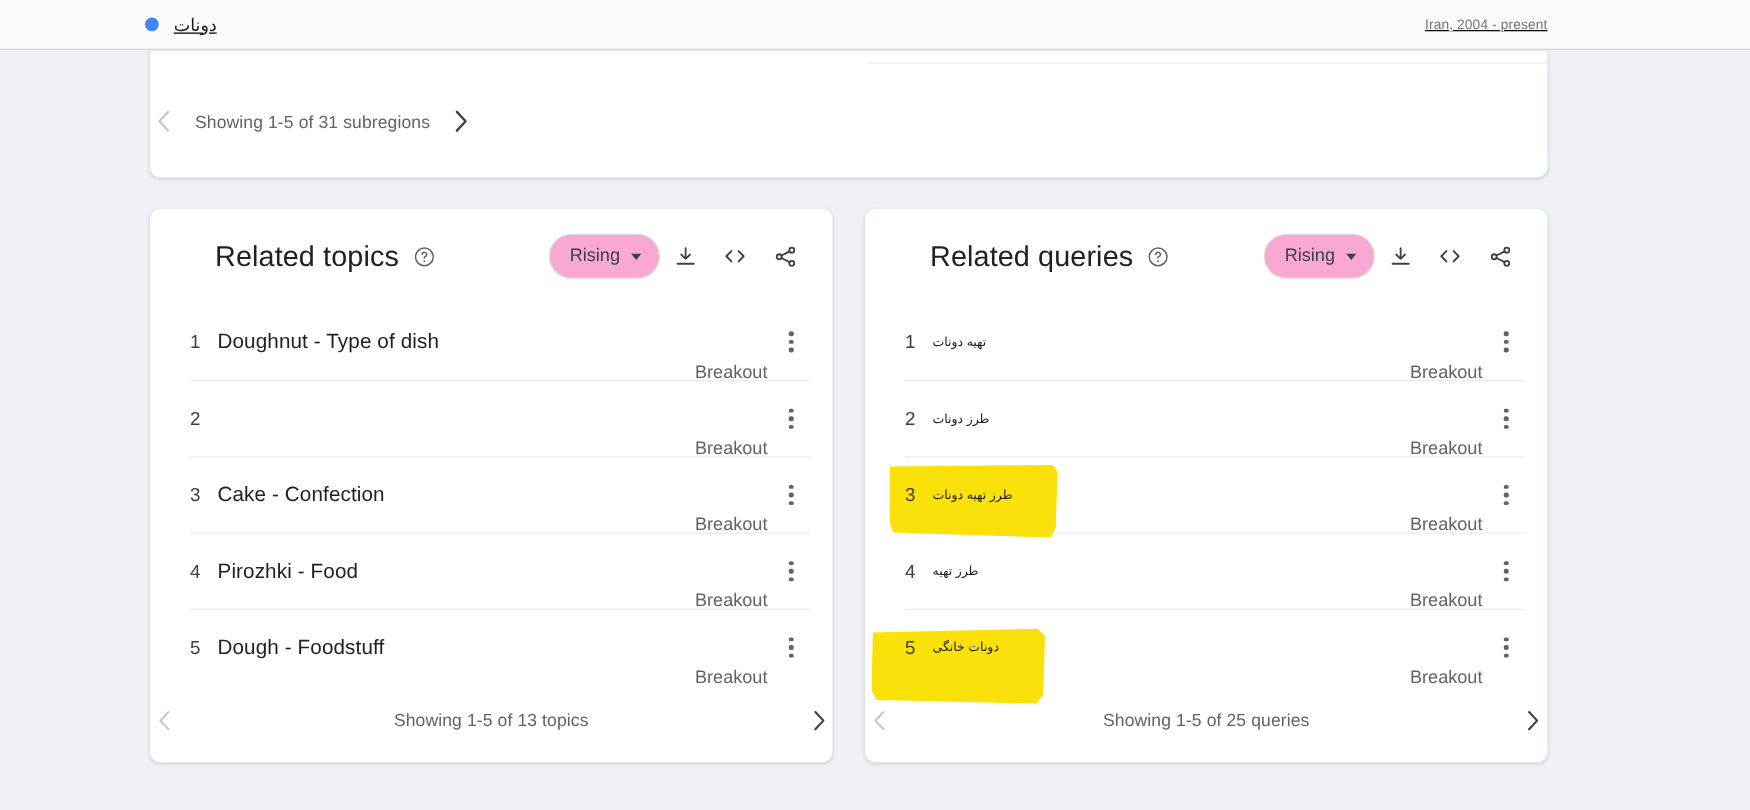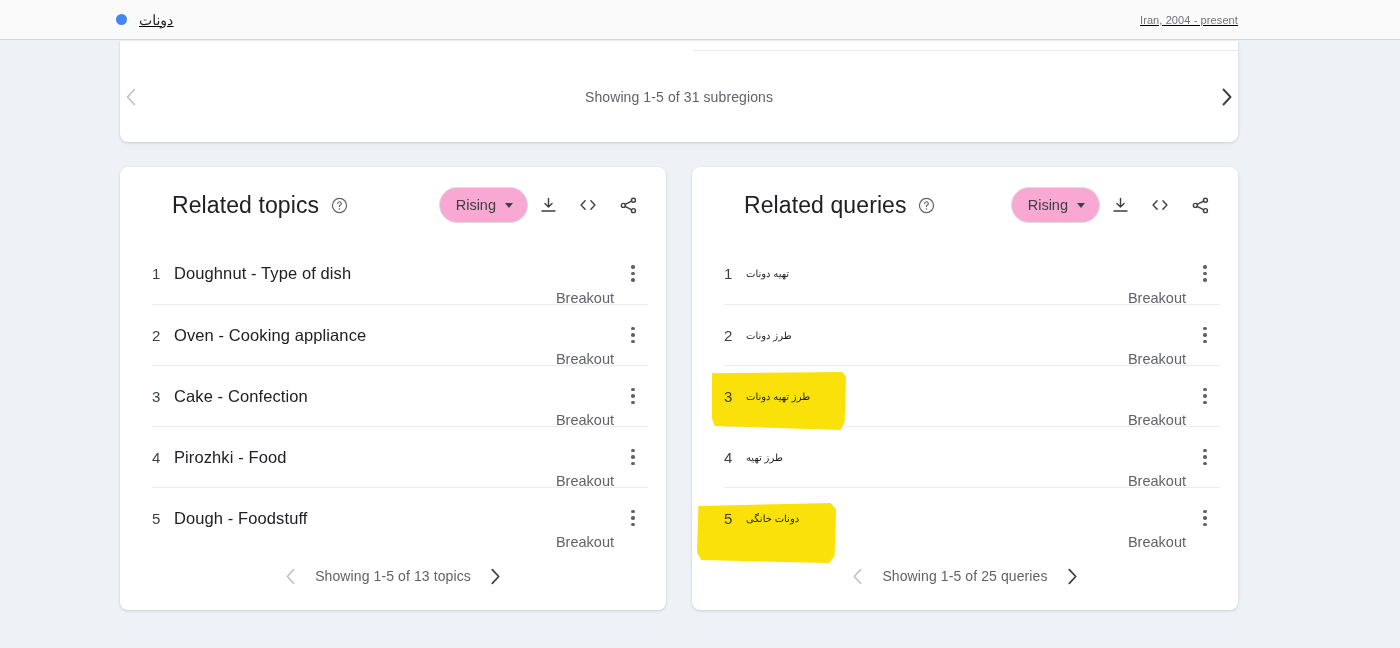--- a/index.html
+++ b/index.html
@@ -77,21 +77,21 @@
     top: 9px;
     width: 545px;
     height: 1px;
     background: #ececec;
   }
   .card-top .pager {
     position: absolute;
     left: 0; right: 0;
     top: 28px;
     display: flex;
-    justify-content: space-between;
+    justify-content: flex-start;
   }
 
   
   .cards-row {
     position: absolute;
     top: 126px;
     left: 120px;
     width: 1118px;
     display: flex;
     gap: 26px;
@@ -209,21 +209,21 @@
     width: 3.4px; height: 3.4px;
     border-radius: 50%;
     background: #5f6368;
     display: block;
   }
 
   
   .pager {
     display: flex;
     align-items: center;
-    justify-content: center;
+    justify-content: space-between;
     gap: 14px;
     height: 56px;
     font-size: 14px;
     color: #5f6368;
     letter-spacing: .1px;
   }
   .pager .arrow {
     width: 22px; height: 22px;
     display: flex; align-items: center; justify-content: center;
     cursor: pointer;
@@ -325,21 +325,20 @@
           <span class="row-label">Doughnut - Type of dish</span>
           <span class="row-value">Breakout</span>
           <span class="kebab">
               <i></i>
               <i></i>
               <i></i>
             </span>
         </div>
         <div class="row">
           <span class="rank">2</span>
-          <span class="row-label">Oven - Cooking appliance</span>
           <span class="row-value">Breakout</span>
           <span class="kebab">
               <i></i>
               <i></i>
               <i></i>
             </span>
         </div>
         <div class="row">
           <span class="rank">3</span>
           <span class="row-label">Cake - Confection</span>

